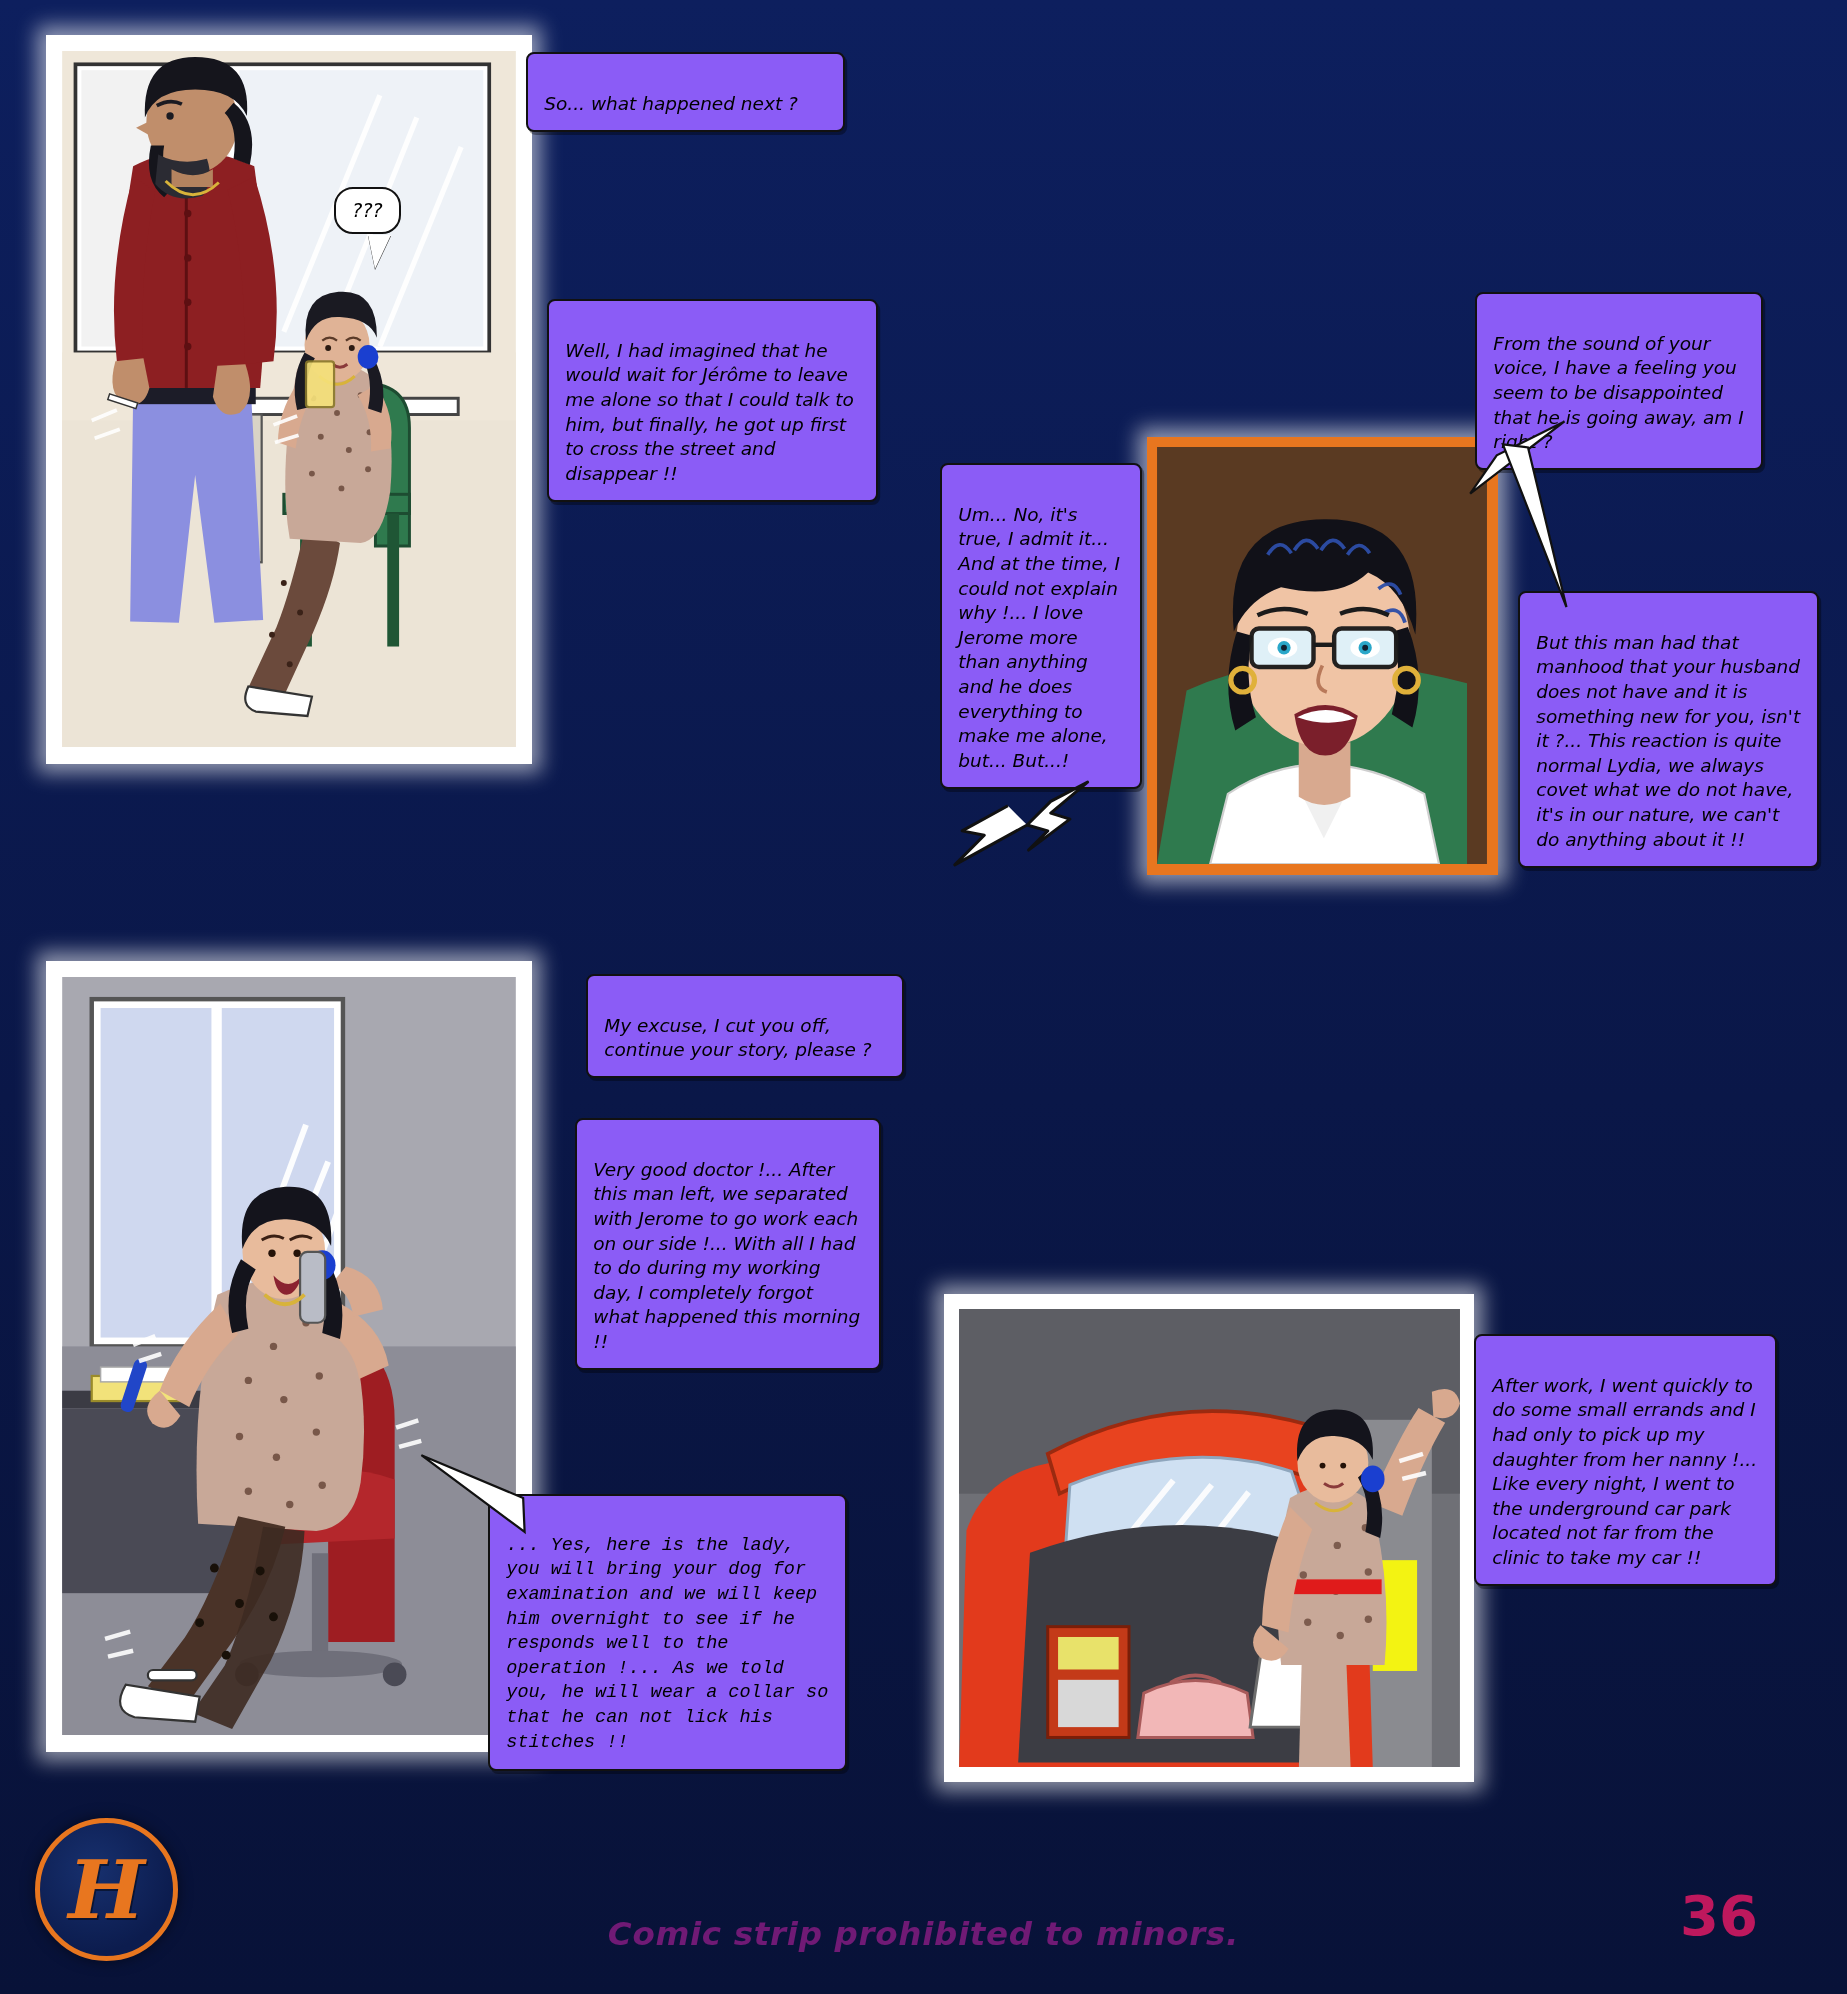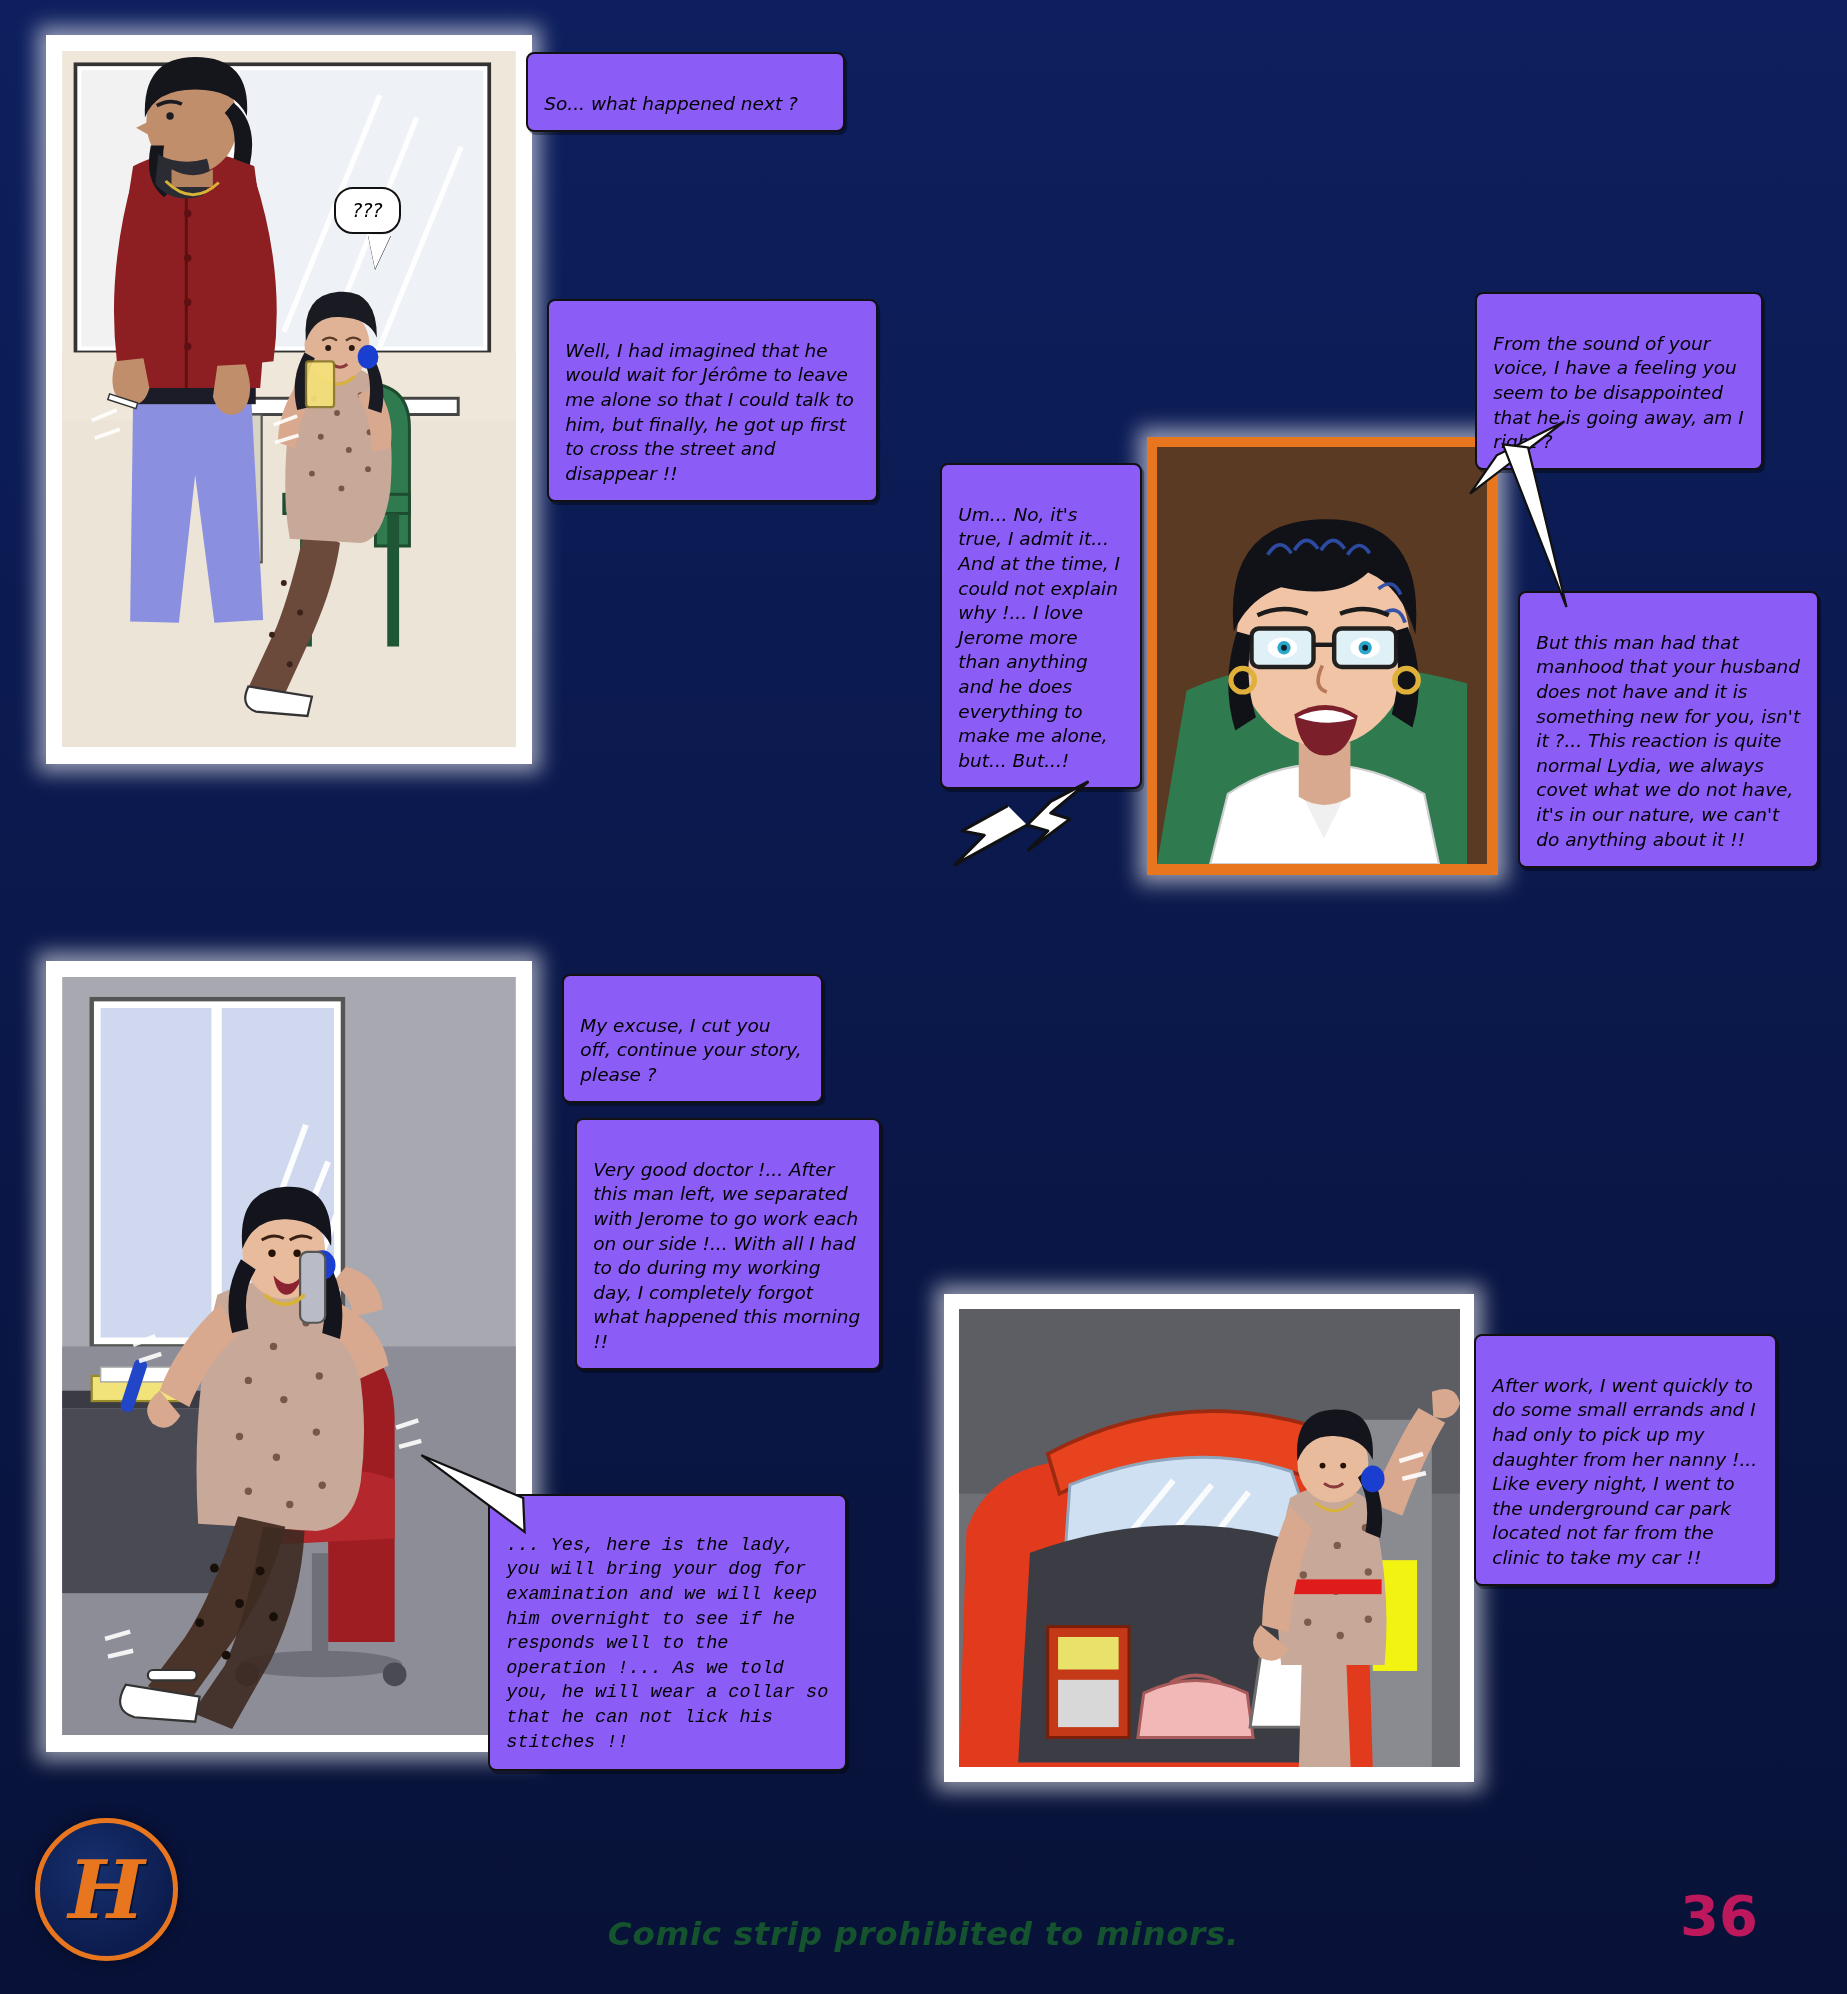--- a/index.html
+++ b/index.html
@@ -69,21 +69,21 @@
   .bolt {
     position: absolute;
   }
 
   
   .footer-text {
     position: absolute;
     left: 0;
     right: 0;
     text-align: center;
-    color: #14532d;
+    color: #701a75;
     font-family: "DejaVu Sans", sans-serif;
     font-style: italic;
     font-weight: bold;
     font-size: 32.5px;
     letter-spacing: 0.7px;
   }
   .page-number {
     position: absolute;
     color: #be185d;
     font-family: "DejaVu Sans", sans-serif;
@@ -404,21 +404,21 @@
         <line x1="96" y1="498" x2="126" y2="486"></line>
         <line x1="104" y1="520" x2="134" y2="510"></line>
         <line x1="58" y1="896" x2="92" y2="886"></line>
         <line x1="62" y1="920" x2="96" y2="912"></line>
         <line x1="452" y1="610" x2="482" y2="600"></line>
         <line x1="456" y1="636" x2="486" y2="628"></line>
       </g>
     </svg>
   </div>
 
-  <div class="balloon" style="left:562px; top:974px; width:261px;">
+  <div class="balloon" style="left:586px; top:974px; width:318px;">
     <span>My excuse, I cut you off, continue your story, please ?</span>
   </div>
 
   <div class="balloon" style="left:575px; top:1118px; width:306px;">
     <span>Very good doctor !... After this man left, we separated with Jerome to go work each on our side !... With all I had to do during my working day, I completely forgot what happened this morning !!</span>
   </div>
 
   <div class="balloon" style="left:488px; top:1494px; width:359px;font-family:Liberation Mono, monospace;">
     <span>... Yes, here is the lady, you will bring your dog for examination and we will keep him overnight to see if he responds well to the operation !... As we told you, he will wear a collar so that he can not lick his stitches !!</span>
   </div>

